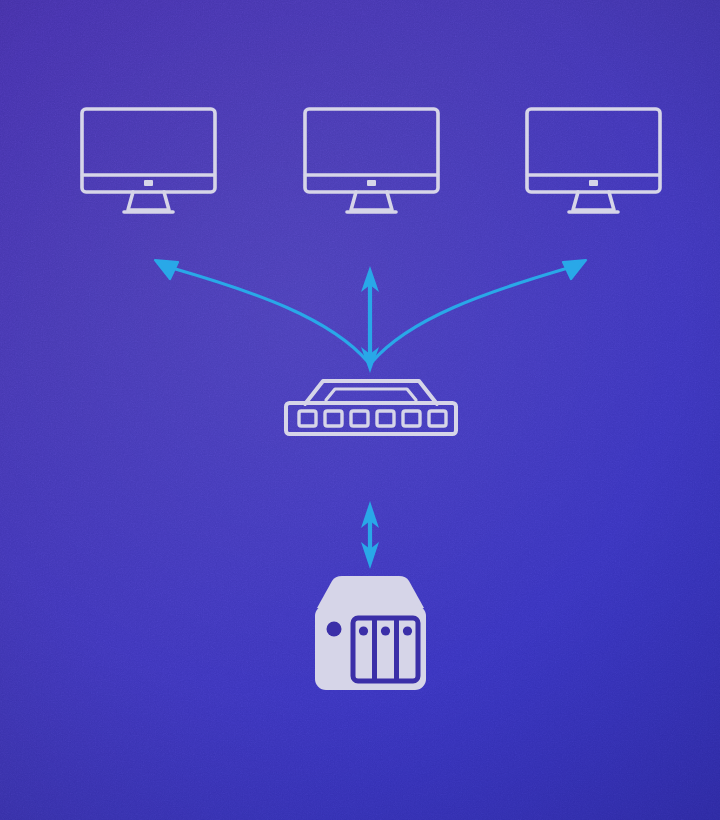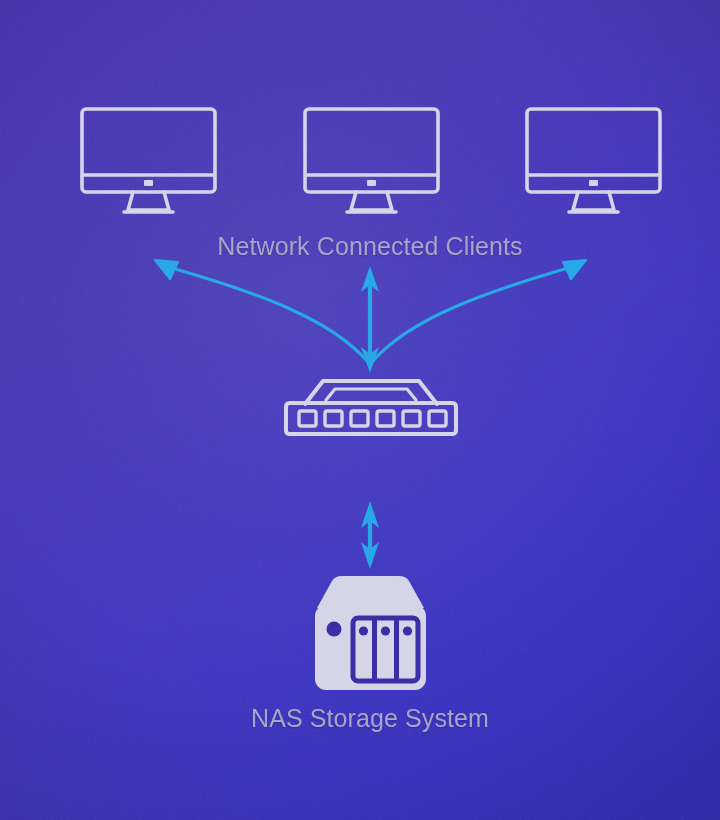--- a/index.html
+++ b/index.html
@@ -153,18 +153,16 @@
       <line x1="84.5" y1="46" x2="84.5" y2="105"></line>
     </g>
 
     <g fill="#3b2fa8">
       <circle cx="51.5" cy="57" r="4.6"></circle>
       <circle cx="73.5" cy="57" r="4.6"></circle>
       <circle cx="95.5" cy="57" r="4.6"></circle>
     </g>
   </svg>
 
-  <div class="label" style="left:370px; top:232px;">Network Connected Clients</div>
 
 
-  <div class="label" style="left:370px; top:704px;">NAS Storage System</div>
 
 </div>
 
 </body></html>

